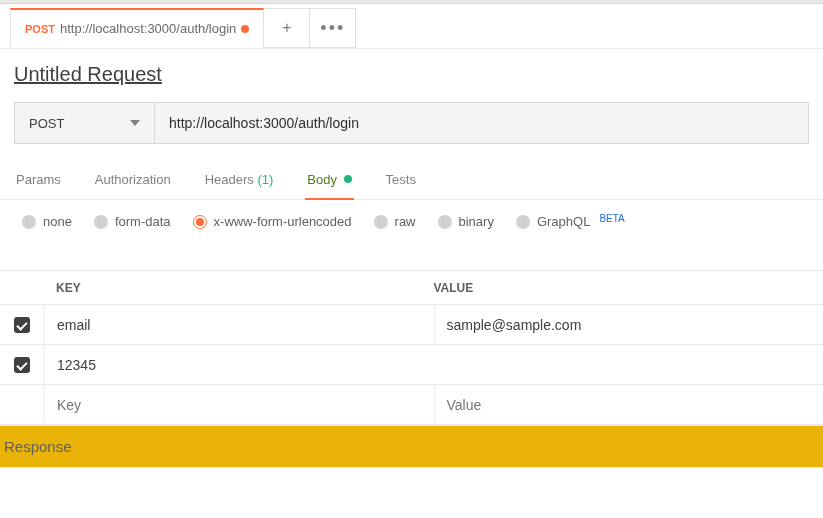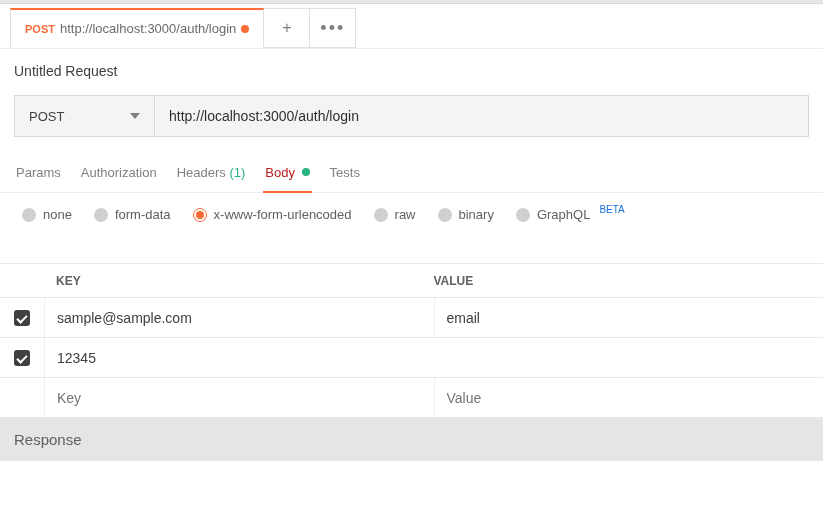--- a/index.html
+++ b/index.html
@@ -12,59 +12,59 @@
 .tab.active { border-top: 2px solid #ff6c37; border-bottom: 1px solid #fff; }
 .method-pill { font-weight: 700; font-size: 11px; color: #ff6c37; }
 .tab-url { color: #6b6b6b; font-size: 13px; }
 .dot { width: 8px; height: 8px; border-radius: 50%; display: inline-block; }
 .dot.orange { background: #ff6c37; }
 .dot.green { background: #26b47f; }
 .tab.icon-tab { justify-content: center; width: 46px; color: #808080; font-size: 16px; border-left: none; }
 .ellipsis { font-size: 18px; letter-spacing: 2px; line-height: 10px; }
 
 
-.title { font-size: 14px; color: #404040; padding: 14px 14px 16px 14px; }
+.title { font-size: 20px; color: #404040; padding: 14px 14px 16px 14px; text-decoration: underline; }
 
 
 .req-row { display: flex; margin: 0 14px 18px 14px; height: 42px; background: #f4f4f4; border: 1px solid #d8d8d8; }
 .method-sel { width: 140px; display: flex; align-items: center; justify-content: space-between; padding: 0 14px; border-right: 1px solid #d8d8d8; cursor: pointer; color: #404040; }
 .chev { width: 0; height: 0; border-left: 5px solid transparent; border-right: 5px solid transparent; border-top: 6px solid #808080; }
 .url-input { flex: 1; border: none; background: transparent; padding: 0 14px; font-size: 14px; color: #303030; outline: none; }
 
 
-.subtabs { display: flex; gap: 20px; padding: 10px 16px 0 16px; border-bottom: 1px solid #ececec; }
+.subtabs { display: flex; gap: 34px; padding: 10px 16px 0 16px; border-bottom: 1px solid #ececec; }
 .subtab { padding-bottom: 12px; color: #808080; cursor: pointer; position: relative; }
 .subtab .count { color: #26b47f; }
-.subtab.active { color: #b91c1c; }
+.subtab.active { color: #4d7c0f; }
 .subtab.active::after { content: ""; position: absolute; left: -2px; right: -2px; bottom: -1px; height: 2px; background: #ff6c37; }
 .subtab .indot { margin-left: 3px; position: relative; top: -1px; }
 
 
 .bodytypes { display: flex; gap: 22px; padding: 14px 22px 16px 22px; align-items: center; }
-.radio { display: flex; align-items: center; gap: 7px; color: #606060; cursor: pointer; }
+.radio { display: flex; align-items: flex-end; gap: 7px; color: #606060; cursor: pointer; }
 .radio .r { width: 14px; height: 14px; border-radius: 50%; background: #d0d0d0; position: relative; }
 .radio.sel .r { background: #fff; border: 1px solid #ff6c37; }
 .radio.sel .r::after { content: ""; position: absolute; left: 2px; top: 2px; width: 8px; height: 8px; border-radius: 50%; background: #ff6c37; }
 .beta { color: #1a6fd6; font-size: 10px; font-weight: 400; margin-left: 2px; position: relative; top: -5px; }
 
 
 .kv { border-top: 1px solid #e8e8e8; margin-top: 25px; }
 .kvhead, .kvrow { display: grid; grid-template-columns: 44px 1fr 1fr; align-items: center; }
 .kvhead { height: 34px; border-bottom: 1px solid #e8e8e8; font-size: 12px; color: #606060; font-weight: 700; }
 .kvhead .keycol { padding-left: 12px; }
 .kvrow { height: 40px; border-bottom: 1px solid #e8e8e8; }
 .chk { width: 16px; height: 16px; background: #404040; border-radius: 3px; margin: 0 auto; position: relative; cursor: pointer; }
 .chk::after { content: ""; position: absolute; left: 3px; top: 5px; width: 8px; height: 4px; border-left: 2px solid #fff; border-bottom: 2px solid #fff; transform: rotate(-45deg); }
 .kvin { border: none; width: 100%; height: 100%; padding: 0 12px; font-size: 14px; outline: none; color: #404040; }
 .kvin.ph { color: #a8a8a8; }
 .kvrow .kvin { border-left: 1px solid #f0f0f0; }
 .kvrow .kvin:last-child { border-right: none; }
 
 
-.respbar { background: #e5e5e5; padding: 12px 14px; color: #606060; font-size: 15px; border-top: 1px solid #e8e8e8; border-bottom: 1px solid #e8e8e8; }
+.respbar { background: #eab308; padding: 12px 4px; color: #606060; font-size: 15px; border-top: 1px solid #e8e8e8; border-bottom: 1px solid #e8e8e8; }
 .footer { height: 46px; }
 </style>
 </head>
 <body>
 
 <div class="topedge"></div>
 
 <div class="tabrow">
   <div class="tab active">
     <span class="method-pill">POST</span>
@@ -132,22 +132,22 @@
 </div>
 
 <div class="kv">
   <div class="kvhead">
     <div></div>
     <div class="keycol">KEY</div>
     <div>VALUE</div>
   </div>
   <div class="kvrow">
     <div class="chk"></div>
+    <input class="kvin" value="email" style="">
     <input class="kvin" value="sample@sample.com" style="">
-    <input class="kvin" value="email" style="">
   </div>
   <div class="kvrow">
     <div class="chk"></div>
     <input class="kvin" value="12345" style="">
   </div>
   <div class="kvrow">
     <div></div>
     <input class="kvin ph" placeholder="Key" style="">
     <input class="kvin ph" placeholder="Value" style="">
   </div>

